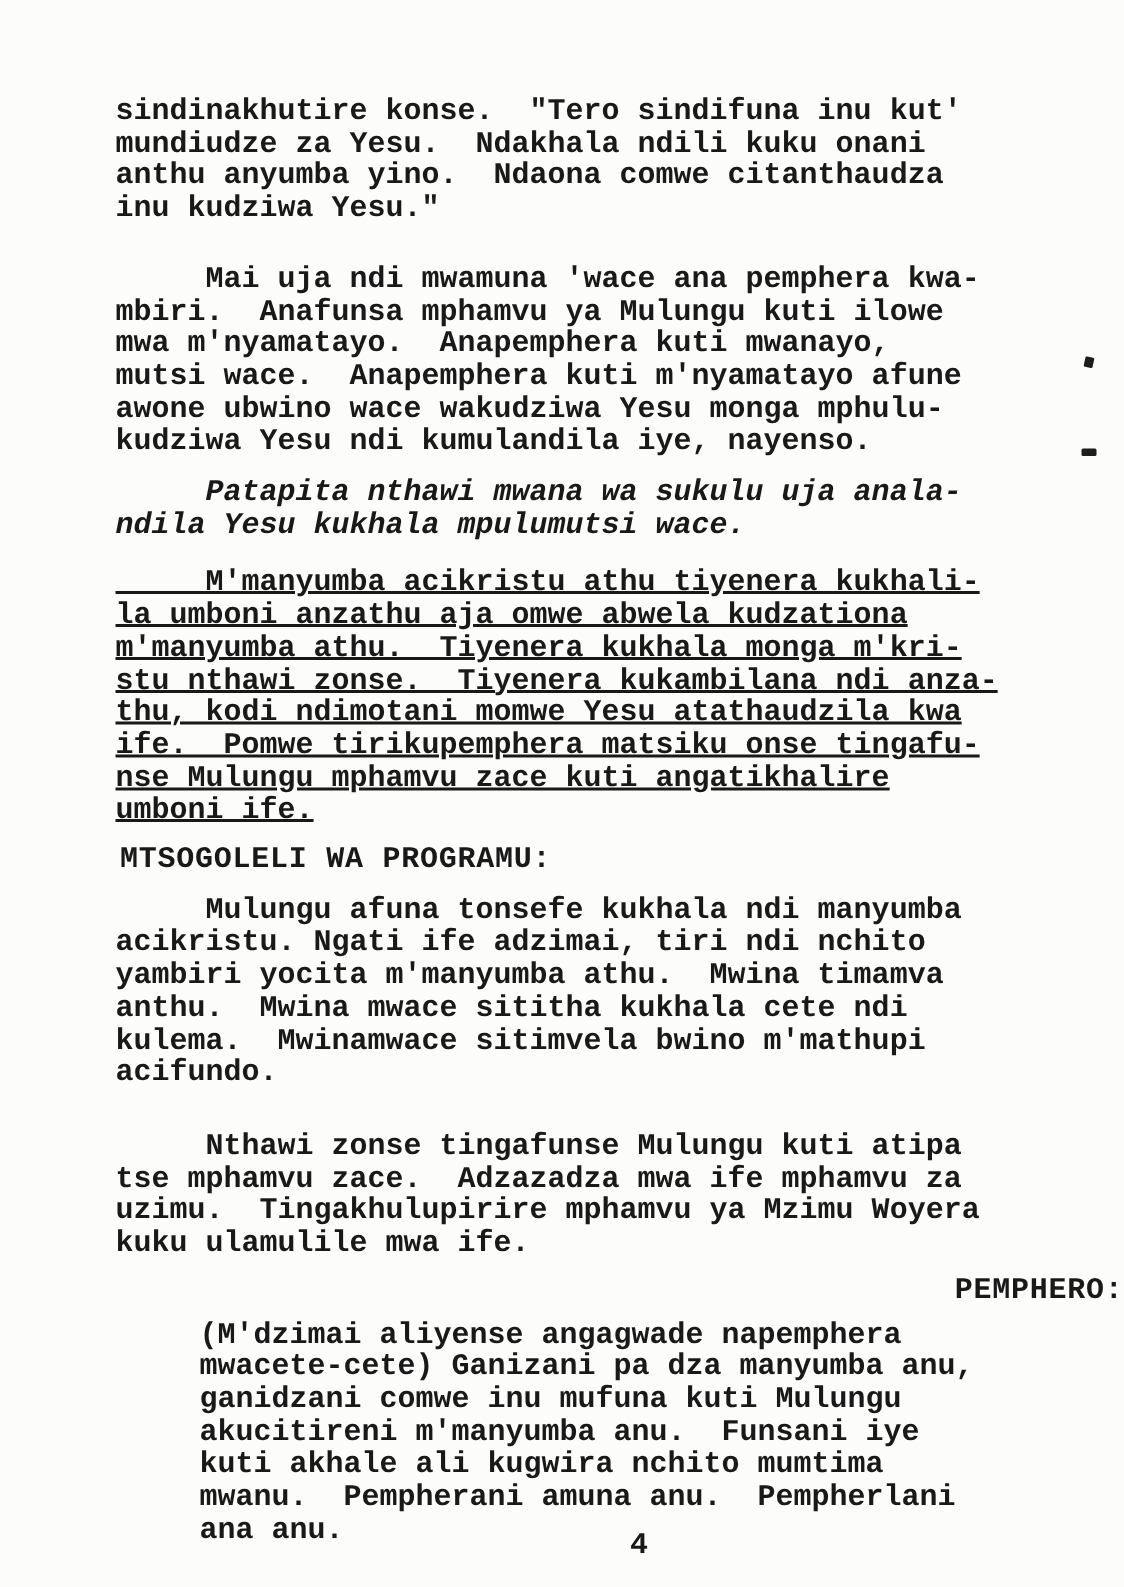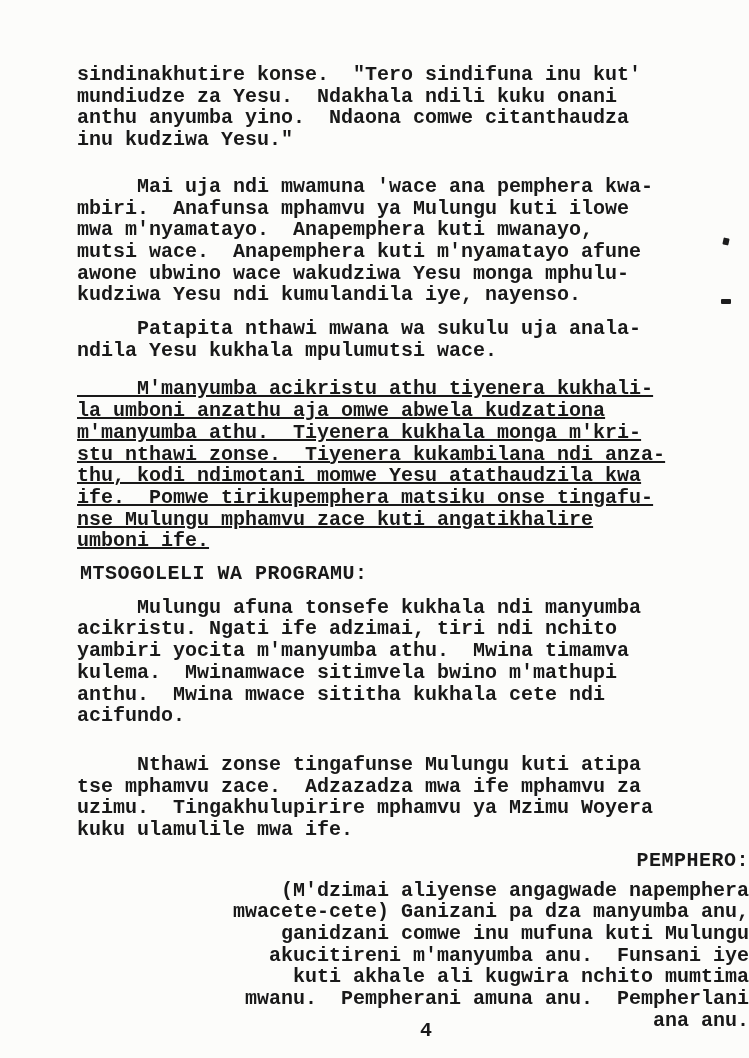--- a/index.html
+++ b/index.html
@@ -28,27 +28,27 @@
     top: 0;
     left: 0;
     right: 0;
     padding-top: 64px;
   }
   .block { margin-left: 77px; }
   .block.heading { margin-left: 80px; letter-spacing: 0.5px; }
   .block.indented { margin-left: 133px; }
   .content > .block:nth-child(1) { margin-top: 0; }
   .content > .block:nth-child(2) { margin-top: 25px; }
-  .content > .block:nth-child(3) { margin-top: 12px; }
+  .content > .block:nth-child(3) { margin-top: 12px; font-style: italic; }
   .content > .block:nth-child(4) { margin-top: 17px; text-decoration: underline; }
   .content > .block:nth-child(5) { margin-top: 11px; }
   .content > .block:nth-child(6) { margin-top: 12px; }
   .content > .block:nth-child(7) { margin-top: 27px; }
   .content > .block:nth-child(8) { margin-top: 9px; text-align: right; }
-  .content > .block:nth-child(9) { margin-top: 8px; text-align: right; }
+  .content > .block:nth-child(9) { margin-top: 8px; }
   .line {
     white-space: pre;
   }
   .page-number {
     position: absolute;
     top: 1020px;
     left: 420px;
   }
   .artifact {
     position: absolute;
@@ -103,22 +103,22 @@
         <div class="line">nse Mulungu mphamvu zace kuti angatikhalire</div>
         <div class="line">umboni ife.</div>
       </div>
       <div class="block heading">
         <div class="line">MTSOGOLELI WA PROGRAMU:</div>
       </div>
       <div class="block paragraph">
         <div class="line">     Mulungu afuna tonsefe kukhala ndi manyumba</div>
         <div class="line">acikristu. Ngati ife adzimai, tiri ndi nchito</div>
         <div class="line">yambiri yocita m'manyumba athu.  Mwina timamva</div>
+        <div class="line">anthu.  Mwina mwace sititha kukhala cete ndi</div>
         <div class="line">kulema.  Mwinamwace sitimvela bwino m'mathupi</div>
-        <div class="line">anthu.  Mwina mwace sititha kukhala cete ndi</div>
         <div class="line">acifundo.</div>
       </div>
       <div class="block paragraph">
         <div class="line">     Nthawi zonse tingafunse Mulungu kuti atipa</div>
         <div class="line">tse mphamvu zace.  Adzazadza mwa ife mphamvu za</div>
         <div class="line">uzimu.  Tingakhulupirire mphamvu ya Mzimu Woyera</div>
         <div class="line">kuku ulamulile mwa ife.</div>
       </div>
       <div class="block heading">
         <div class="line">PEMPHERO:</div>

